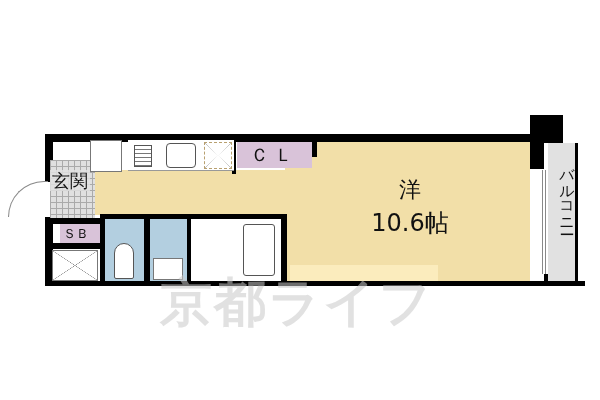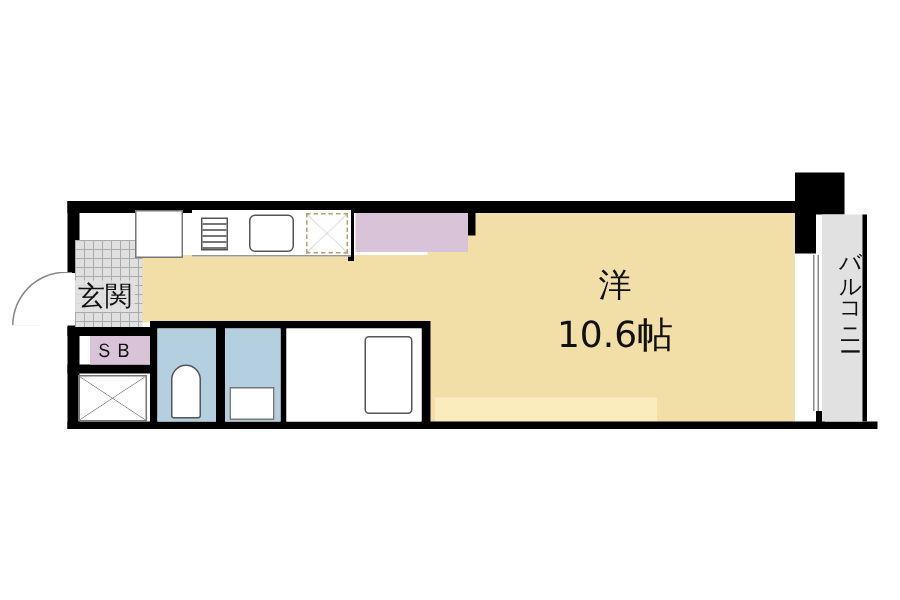--- a/index.html
+++ b/index.html
@@ -31,46 +31,48 @@
   <div class="wall" style="left:281px;top:214px;width:6px;height:70px;"></div>
   <div class="wall" style="left:100px;top:214px;width:5px;height:70px;"></div>
   <div class="wall" style="left:144px;top:214px;width:6px;height:70px;"></div>
   <div class="wall" style="left:187px;top:214px;width:4px;height:70px;"></div>
   <div class="wall" style="left:45px;top:218px;width:55px;height:6px;"></div>
   <div class="wall" style="left:45px;top:243px;width:55px;height:6px;"></div>
   <div class="wall" style="left:312px;top:134px;width:5px;height:23px;"></div>
   <div class="wall" style="left:232px;top:134px;width:4px;height:40px;"></div>
 
   <div class="abs" style="left:50px;top:160px;width:45px;height:58px;background-color:#e0e0e0;background-image:linear-gradient(#aaa 1px,transparent 1px),linear-gradient(90deg,#aaa 1px,transparent 1px);background-size:6px 6px;"></div>
-  <div class="label" style="left:50px;top:170px;width:40px;font-size:18px;line-height:21px;background:rgba(224,224,224,0.85);margin-top:17px;">玄関</div>
+  <div class="label" style="left:50px;top:170px;width:40px;font-size:18px;line-height:21px;background:rgba(224,224,224,0.85);">玄関</div>
   <div class="abs" style="left:8px;top:181px;width:40px;height:36px;border:1px solid #888;border-bottom:none;border-right:none;border-radius:40px 0 0 0;"></div>
 
   <div class="abs" style="left:60px;top:224px;width:40px;height:19px;background:#d9c3d9;"></div>
   <div class="label" style="left:60px;top:225px;width:32px;font-size:13px;">ＳＢ</div>
 
   <div class="abs" style="left:52px;top:250px;width:46px;height:31px;border:1px solid #777;background:linear-gradient(to top right,transparent 49%,#888 50%,transparent 51%),linear-gradient(to bottom right,transparent 49%,#888 50%,transparent 51%);"></div>
 
   <div class="abs" style="left:90px;top:140px;width:32px;height:32px;border:1px solid #777;background:#fff;"></div>
 
   <div class="abs" style="left:128px;top:140px;width:106px;height:31px;background:#fff;border-bottom:1px solid #999;"></div>
   <div class="abs" style="left:134px;top:145px;width:18px;height:22px;border:1px solid #555;background:repeating-linear-gradient(#fff 0 3px,#777 3px 4px);"></div>
   <div class="abs" style="left:166px;top:143px;width:30px;height:25px;border:1px solid #555;border-radius:4px;"></div>
   <div class="abs" style="left:204px;top:142px;width:28px;height:27px;border:1px dashed #b8a070;background:linear-gradient(to top right,transparent 49%,#bbb 50%,transparent 51%),linear-gradient(to bottom right,transparent 49%,#bbb 50%,transparent 51%);"></div>
 
   <div class="abs" style="left:237px;top:142px;width:75px;height:26px;background:#d9c3d9;"></div>
+  <div class="label" style="left:237px;top:143px;width:75px;font-size:18px;letter-spacing:6px;">ＣＬ</div>
 
   <div class="abs" style="left:105px;top:219px;width:39px;height:62px;background:#b3cfe0;"></div>
   <div class="abs" style="left:114px;top:243px;width:20px;height:36px;border:1px solid #555;border-radius:10px 10px 2px 2px;background:#fff;"></div>
 
   <div class="abs" style="left:150px;top:219px;width:37px;height:62px;background:#b3cfe0;"></div>
   <div class="abs" style="left:153px;top:258px;width:30px;height:22px;border:1px solid #777;background:#fff;"></div>
 
   <div class="abs" style="left:191px;top:219px;width:90px;height:62px;background:#fff;"></div>
   <div class="abs" style="left:243px;top:224px;width:32px;height:52px;border:1px solid #555;border-radius:3px;"></div>
 
   <div class="label" style="left:350px;top:175px;width:120px;font-size:22px;">洋</div>
   <div class="label" style="left:340px;top:207px;width:140px;font-size:24px;">10.6帖</div>
 
   <div class="abs" style="left:548px;top:143px;width:30px;height:138px;background:#e1e1e1;border-right:3px solid #000;"></div>
   <div class="label" style="left:550px;top:158px;width:26px;font-size:15px;line-height:19px;writing-mode:vertical-rl;">バルコニー</div>
   <div class="abs" style="left:542px;top:170px;width:4px;height:104px;border-left:1px solid #888;border-right:1px solid #888;background:#fff;"></div>
 
+  <div class="watermark">京都ライフ</div>
 </div>
 
 </body></html>

